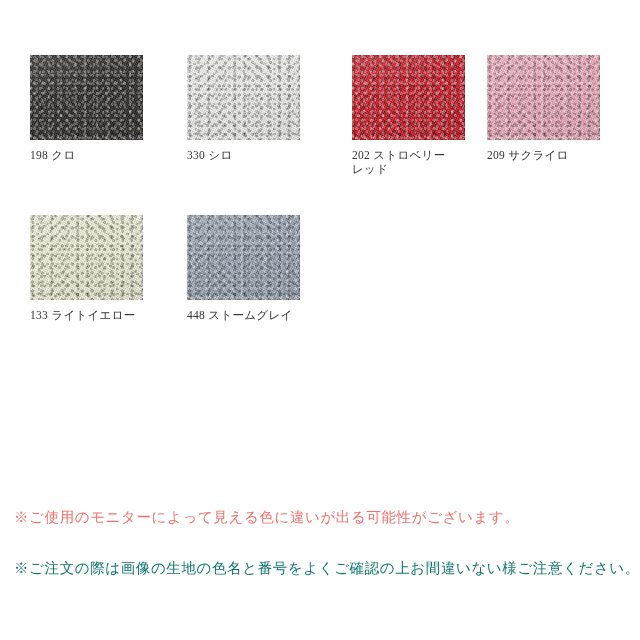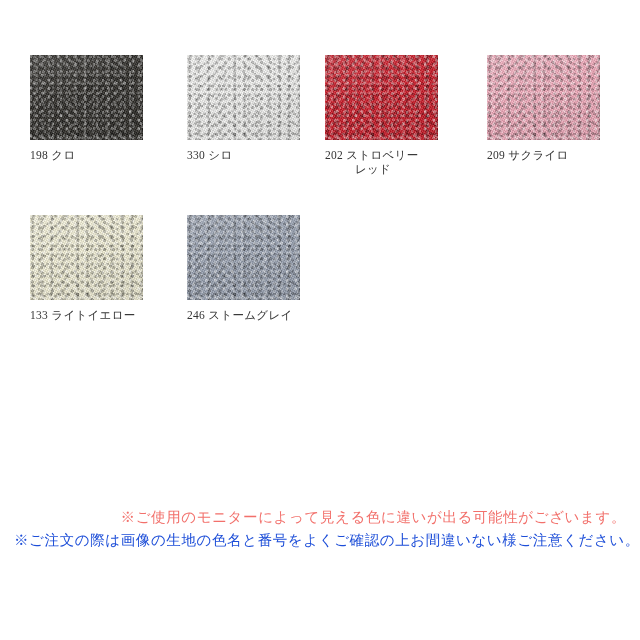--- a/index.html
+++ b/index.html
@@ -32,21 +32,21 @@
   .swatch-row.row-1 { top: 55px; }
   .swatch-row.row-2 { top: 215px; }
 
   .swatch-cell {
     position: absolute;
     top: 0;
     width: 99px;
   }
   .swatch-cell.col-0 { left: 30px; }
   .swatch-cell.col-1 { left: 187px; }
-  .swatch-cell.col-2 { left: 325px; }
+  .swatch-cell.col-2 { left: 352px; }
   .swatch-cell.col-3 { left: 487px; }
 
   .swatch-chip {
     width: 113px;
     height: 85px;
     position: relative;
     overflow: hidden;
     background-color: #cccccc;
   }
 
@@ -93,30 +93,29 @@
   .swatch-label {
     margin-top: 8px;
     font-size: 11.5px;
     line-height: 14px;
     color: #333333;
     letter-spacing: 0.3px;
     white-space: nowrap;
   }
   .swatch-label .label-line-2 {
     display: block;
-    text-align: center;
+    text-align: left;
     padding-right: 3px;
   }
 
   #notice-block {
     position: absolute;
     left: 14px;
     top: 506px;
     width: 612px;
-    text-align: right;
   }
   .notice-line {
     font-size: 14.5px;
     line-height: 23px;
     color: #f2706b;
     letter-spacing: 0.6px;
     white-space: nowrap;
   }
 </style>
 </head>
@@ -186,24 +185,24 @@
       </div>
     </div>
 
     <div class="swatch-cell col-1">
       <div class="swatch-chip" style="background-color: rgb(154, 163, 179);">
         <div class="grain"></div>
         <div class="grain-fine"></div>
         <div class="sheen"></div>
       </div>
       <div class="swatch-label">
-        <span>246 ストームグレイ</span>
+        <span>448 ストームグレイ</span>
       </div>
     </div>
 
   </div>
 
 </div>
 
 <div id="notice-block">
   <div class="notice-line" style="color: rgb(242, 112, 107);">※ご使用のモニターによって見える色に違いが出る可能性がございます。</div>
-  <div class="notice-line" style="color: #1d4ed8;">※ご注文の際は画像の生地の色名と番号をよくご確認の上お間違いない様ご注意ください。</div>
+  <div class="notice-line" style="color: #0f766e; margin-top: 28px;">※ご注文の際は画像の生地の色名と番号をよくご確認の上お間違いない様ご注意ください。</div>
 </div>
 
 </body></html>

